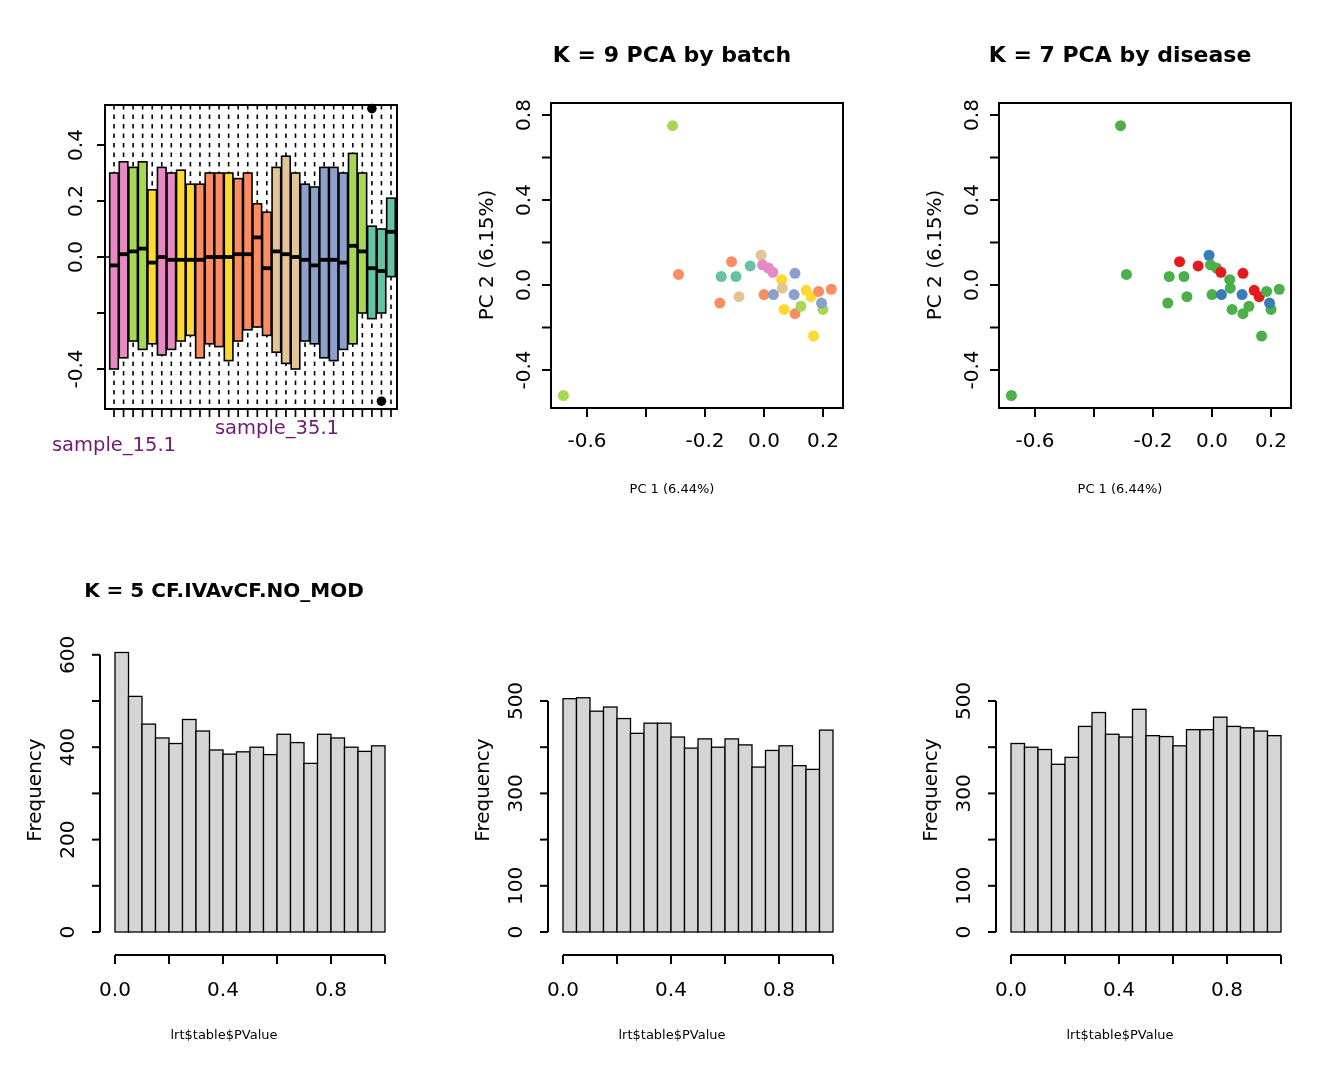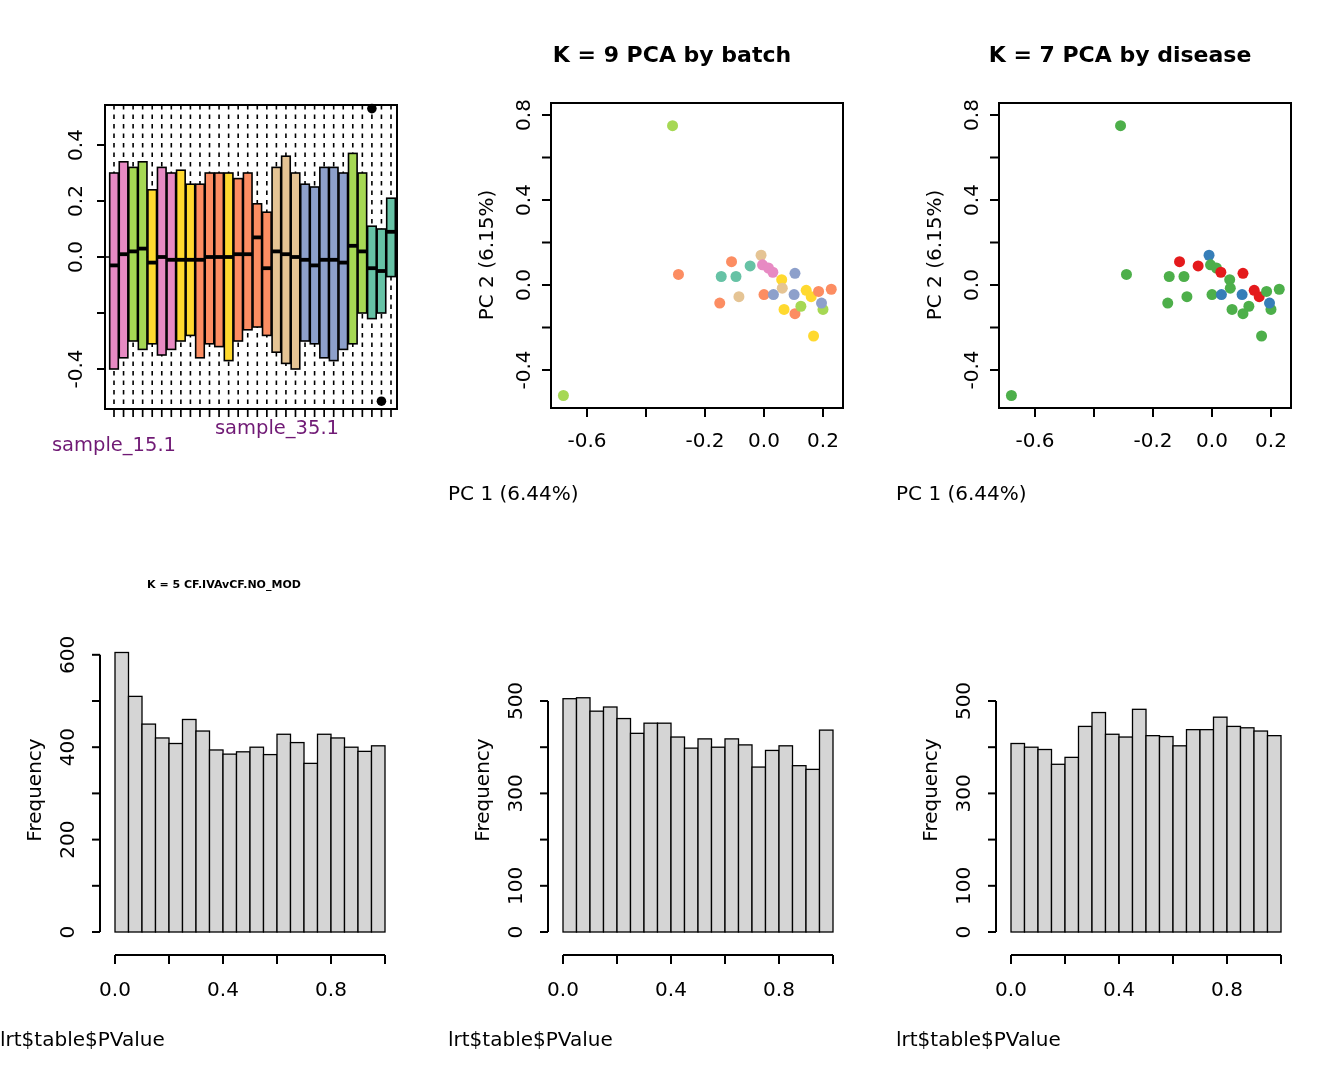--- a/index.html
+++ b/index.html
@@ -2,22 +2,22 @@
 <html><head>
 <meta charset="utf-8">
 <style>
   html,body{margin:0;padding:0;background:#ffffff;}
   #canvas{position:relative;width:1344px;height:1075px;background:#ffffff;overflow:hidden;
           font-family:"DejaVu Sans","Liberation Sans",sans-serif;}
   .panel{position:absolute;width:448px;overflow:visible;}
   .panel svg{position:absolute;left:0;top:0;}
   .ptitle{position:absolute;left:0;right:0;text-align:center;font-weight:bold;color:#000;}
   .t-big{top:42px;font-size:22px;}
-  .t-small{top:40px;font-size:11px;}
-  .axlab{position:absolute;left:0;right:0;font-size:20px;color:#000;}
+  .t-small{top:40px;font-size:20px;}
+  .axlab{position:absolute;left:0;right:0;text-align:center;font-size:13px;color:#000;}
   .ylab-rot{position:absolute;width:300px;text-align:center;font-size:20px;color:#000;
             transform:rotate(-90deg);}
   .samplab{position:absolute;font-size:19.5px;color:#701a75;transform:translateX(-50%);white-space:nowrap;}
 </style>
 </head>
 <body>
 
 <div id="canvas">
 
   <div class="panel" style="left:0;top:0;height:538px">

